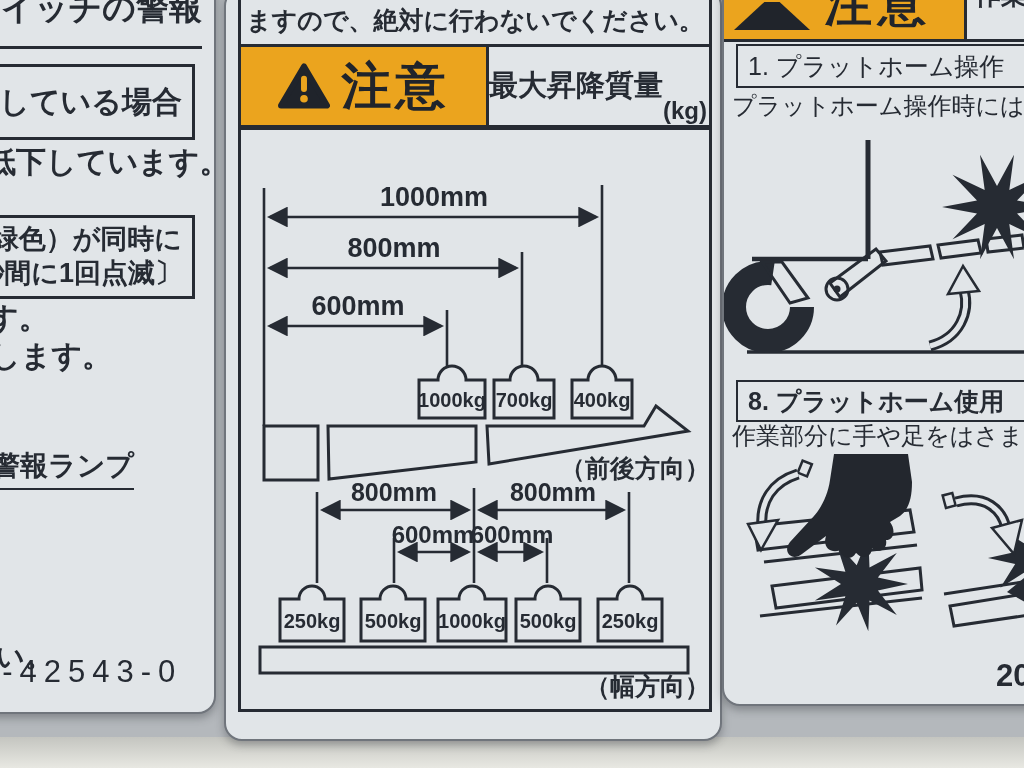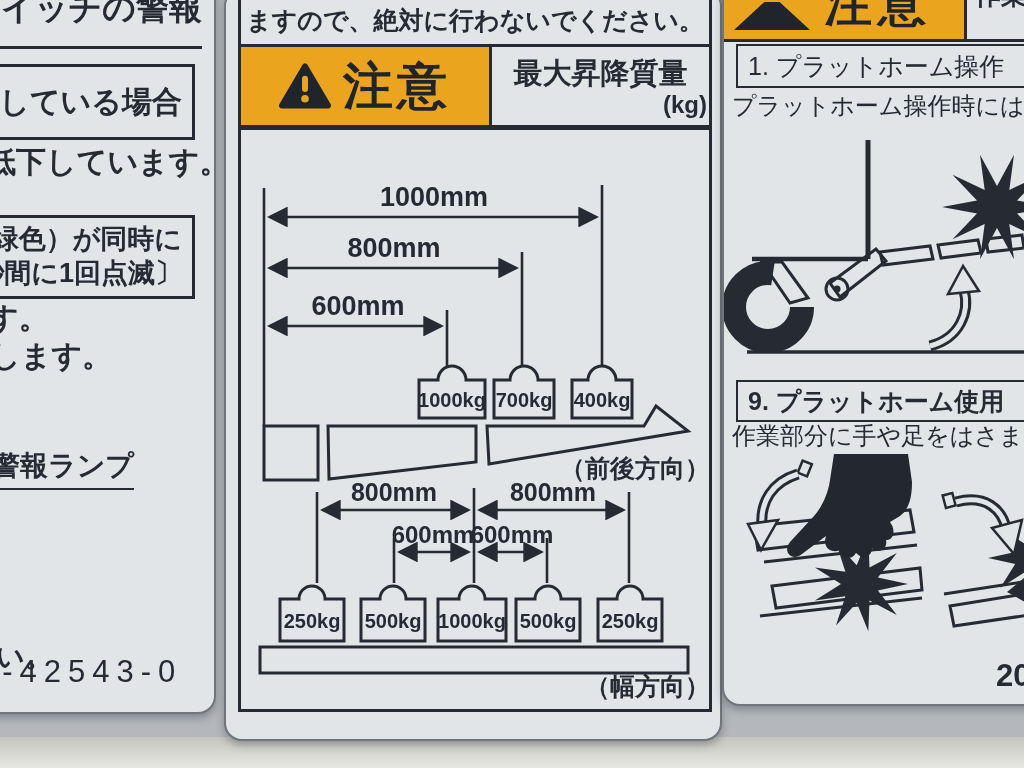--- a/index.html
+++ b/index.html
@@ -55,21 +55,21 @@
 
   <div class="abs box" style="left:12px;top:54px;width:468px;height:78px;display:flex;">
     <div class="flexc" style="width:248px;background:#eba41e;border-right:3px solid #262b33;gap:12px;">
       <svg width="52" height="46" viewBox="0 0 60 54">
         <path d="M30,4 L57,50 H3 Z" fill="#20242b" stroke="#20242b" stroke-width="7" stroke-linejoin="round"></path>
         <rect x="26.5" y="15" width="7" height="19" rx="3.5" fill="#eba41e"></rect>
         <circle cx="30" cy="42" r="4.5" fill="#eba41e"></circle>
       </svg>
       <span style="font-size:50px;font-weight:700;letter-spacing:4px;color:#20242b;">注意</span>
     </div>
-    <div style="flex:1;display:flex;flex-direction:column;align-items:center;justify-content:center;">
+    <div style="flex:1;display:flex;flex-direction:row;align-items:center;justify-content:center;">
       <span class="nowrap" style="font-size:29px;font-weight:700;">最大昇降質量</span>
       <span style="font-size:24px;font-weight:600;align-self:flex-end;padding-right:2px;margin-top:-3px;">(kg)</span>
     </div>
   </div>
 
   <div class="abs box" style="left:12px;top:137px;width:468px;height:579px;"></div>
 
 
   <svg class="abs" style="left:12px;top:137px;" width="474" height="579" viewBox="236 125 474 579">
     <defs>
@@ -176,21 +176,21 @@
     <circle cx="835" cy="287" r="3.5" fill="#262b33"></circle>
     <polygon fill="#262b33" points="1050,205 1015,211.5 1039.5,237.3 1007.3,222 1012,257.3 995,226 978,257.3 982.7,222 950.5,237.3 975,211.5 940,205 975,198.5 950.5,172.7 982.7,188 978,152.7 995,184 1012,152.7 1007.3,188 1039.5,172.7 1015,198.5"></polygon>
     <g>
       <path d="M928,344 C958,336 968,310 962,288" stroke="#262b33" stroke-width="11" fill="none"></path>
       <path d="M928,344 C958,336 968,310 962,288" stroke="#e1e5e8" stroke-width="5" fill="none"></path>
       <polygon points="961,264 946,292 977,289" fill="#e1e5e8" stroke="#262b33" stroke-width="2.5"></polygon>
     </g>
   </svg>
 
   <div class="abs box25" style="left:12px;top:390px;width:310px;height:38px;display:flex;align-items:center;padding-left:10px;">
-    <span class="nowrap" style="font-size:25px;font-weight:600;">9. プラットホーム使用</span>
+    <span class="nowrap" style="font-size:25px;font-weight:600;">8. プラットホーム使用</span>
   </div>
   <div class="abs nowrap" style="left:8px;top:430px;font-size:24px;font-weight:500;">作業部分に手や足をはさまれ</div>
 
   <svg class="abs" style="left:0;top:464px;" width="312" height="240" viewBox="722 452 312 240">
     <g stroke="#262b33" stroke-width="3" fill="none">
       <polygon points="752,524 908,508 912,530 756,548"></polygon>
       <line x1="762" y1="560" x2="915" y2="543"></line>
       <polygon points="770,584 918,566 920,588 774,606"></polygon>
       <line x1="758" y1="614" x2="920" y2="596"></line>
       <line x1="942" y1="592" x2="1034" y2="578"></line>

